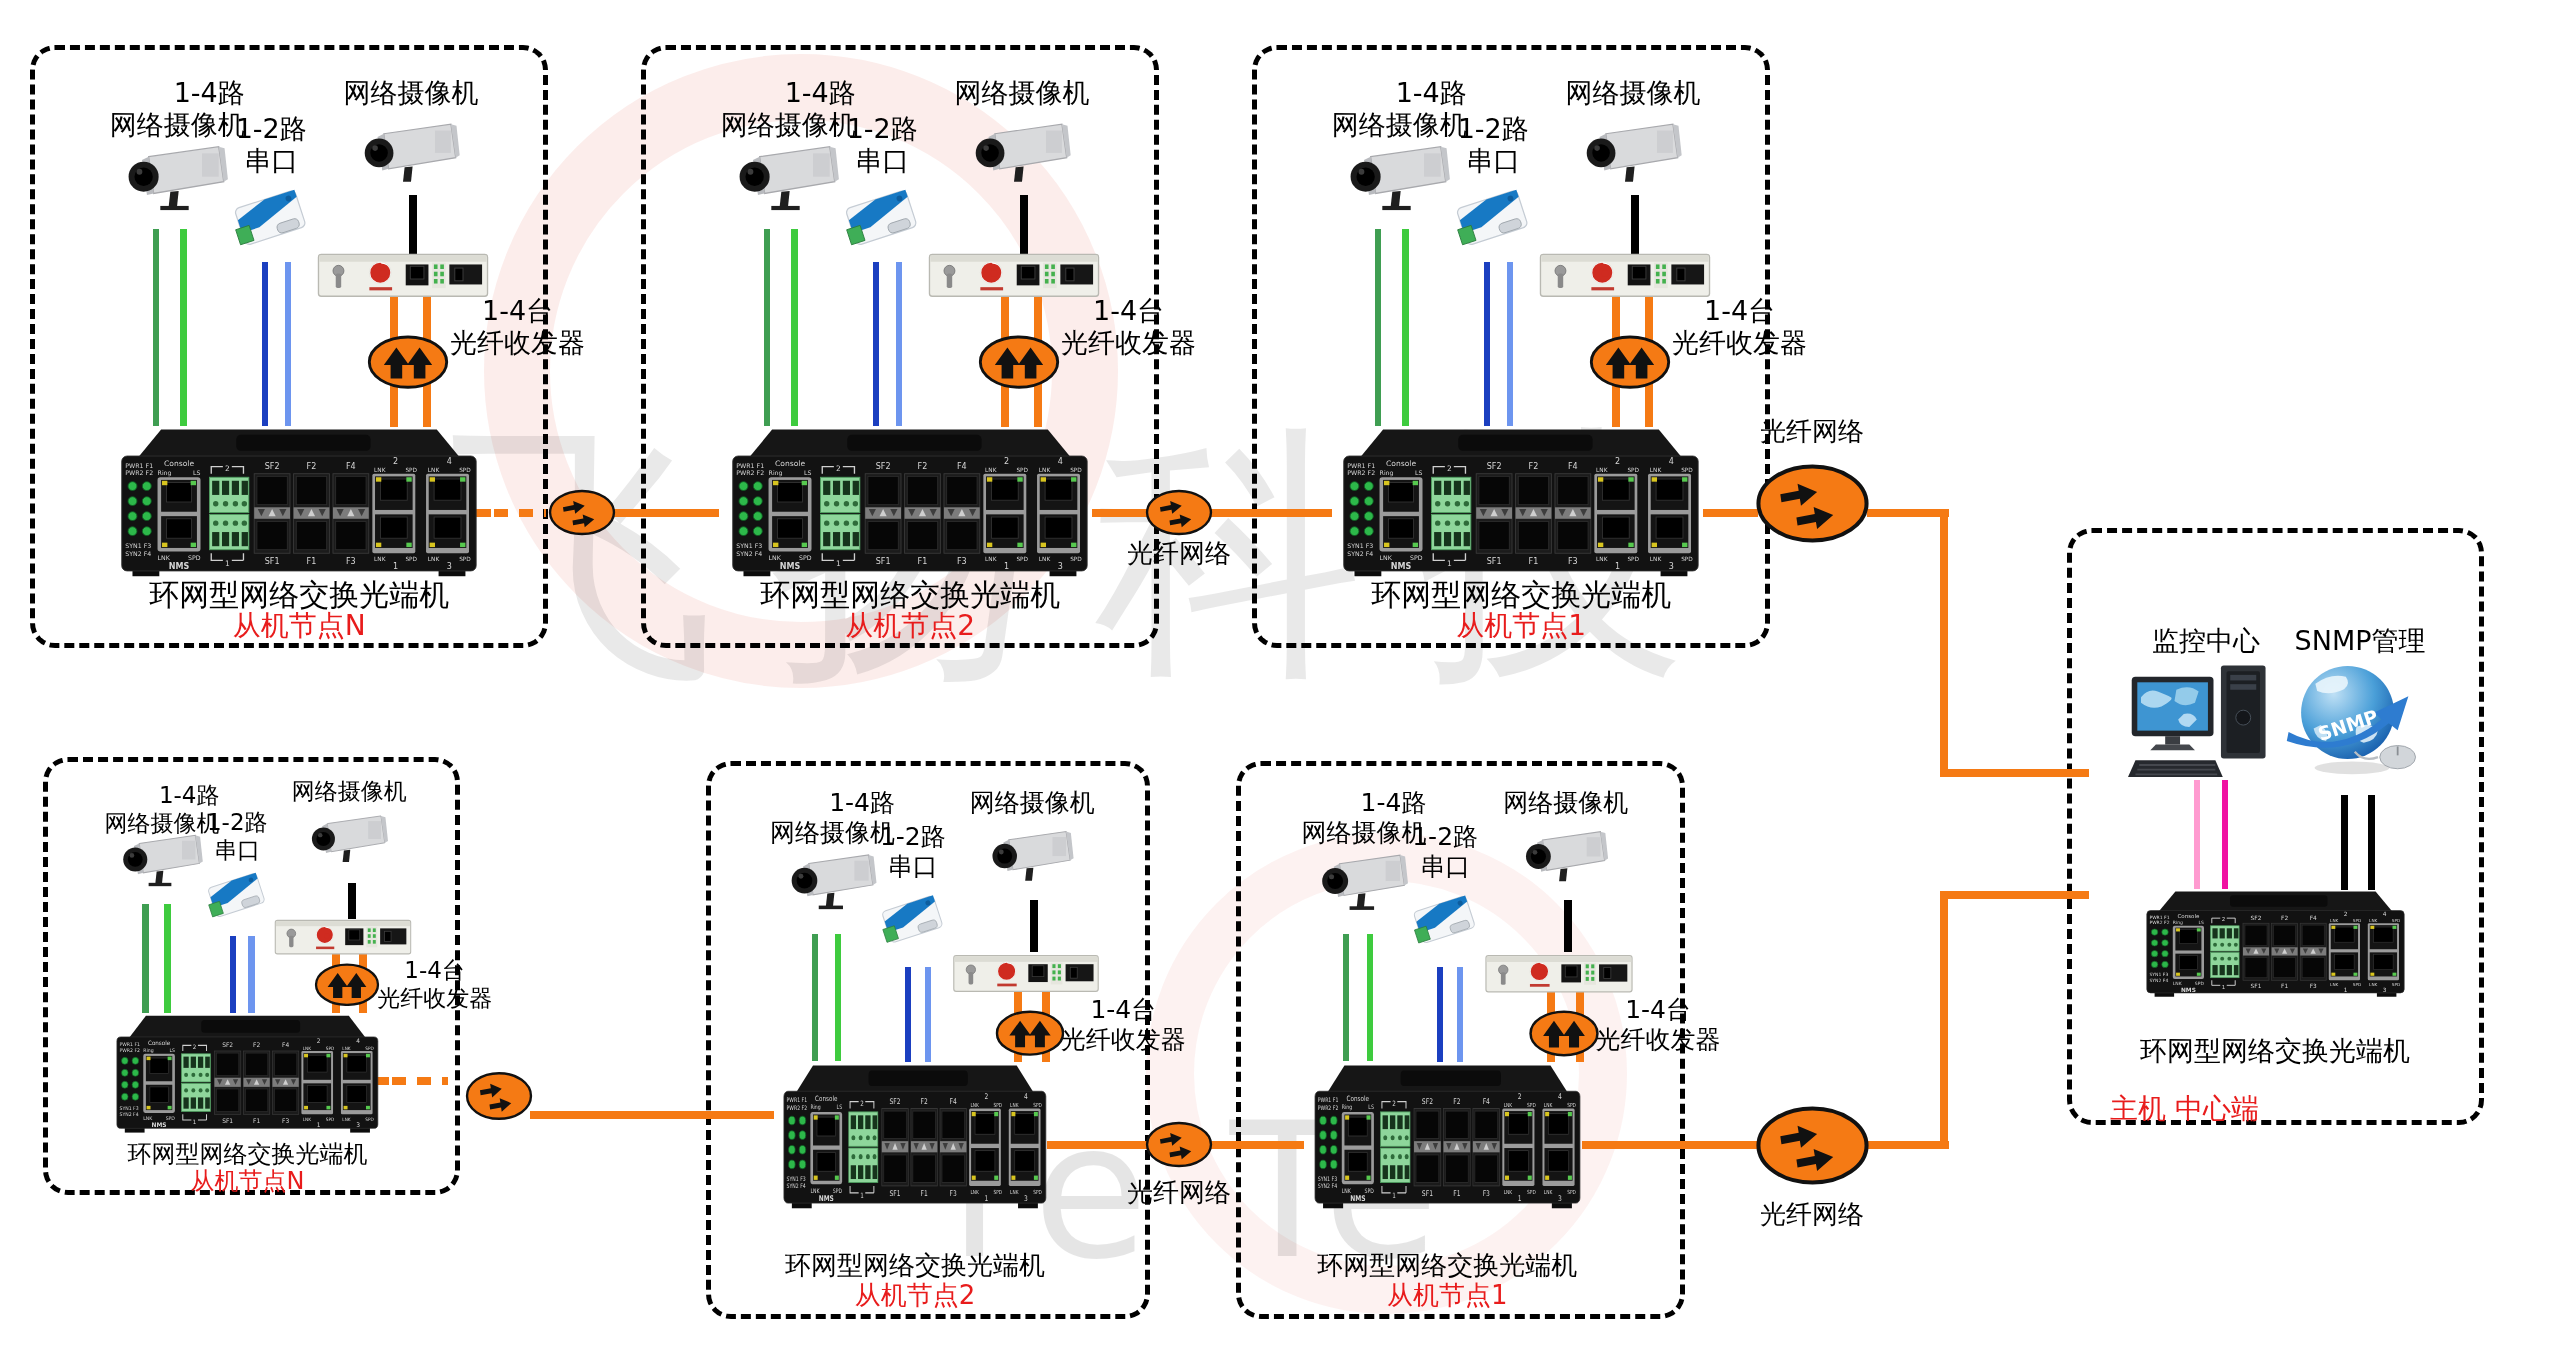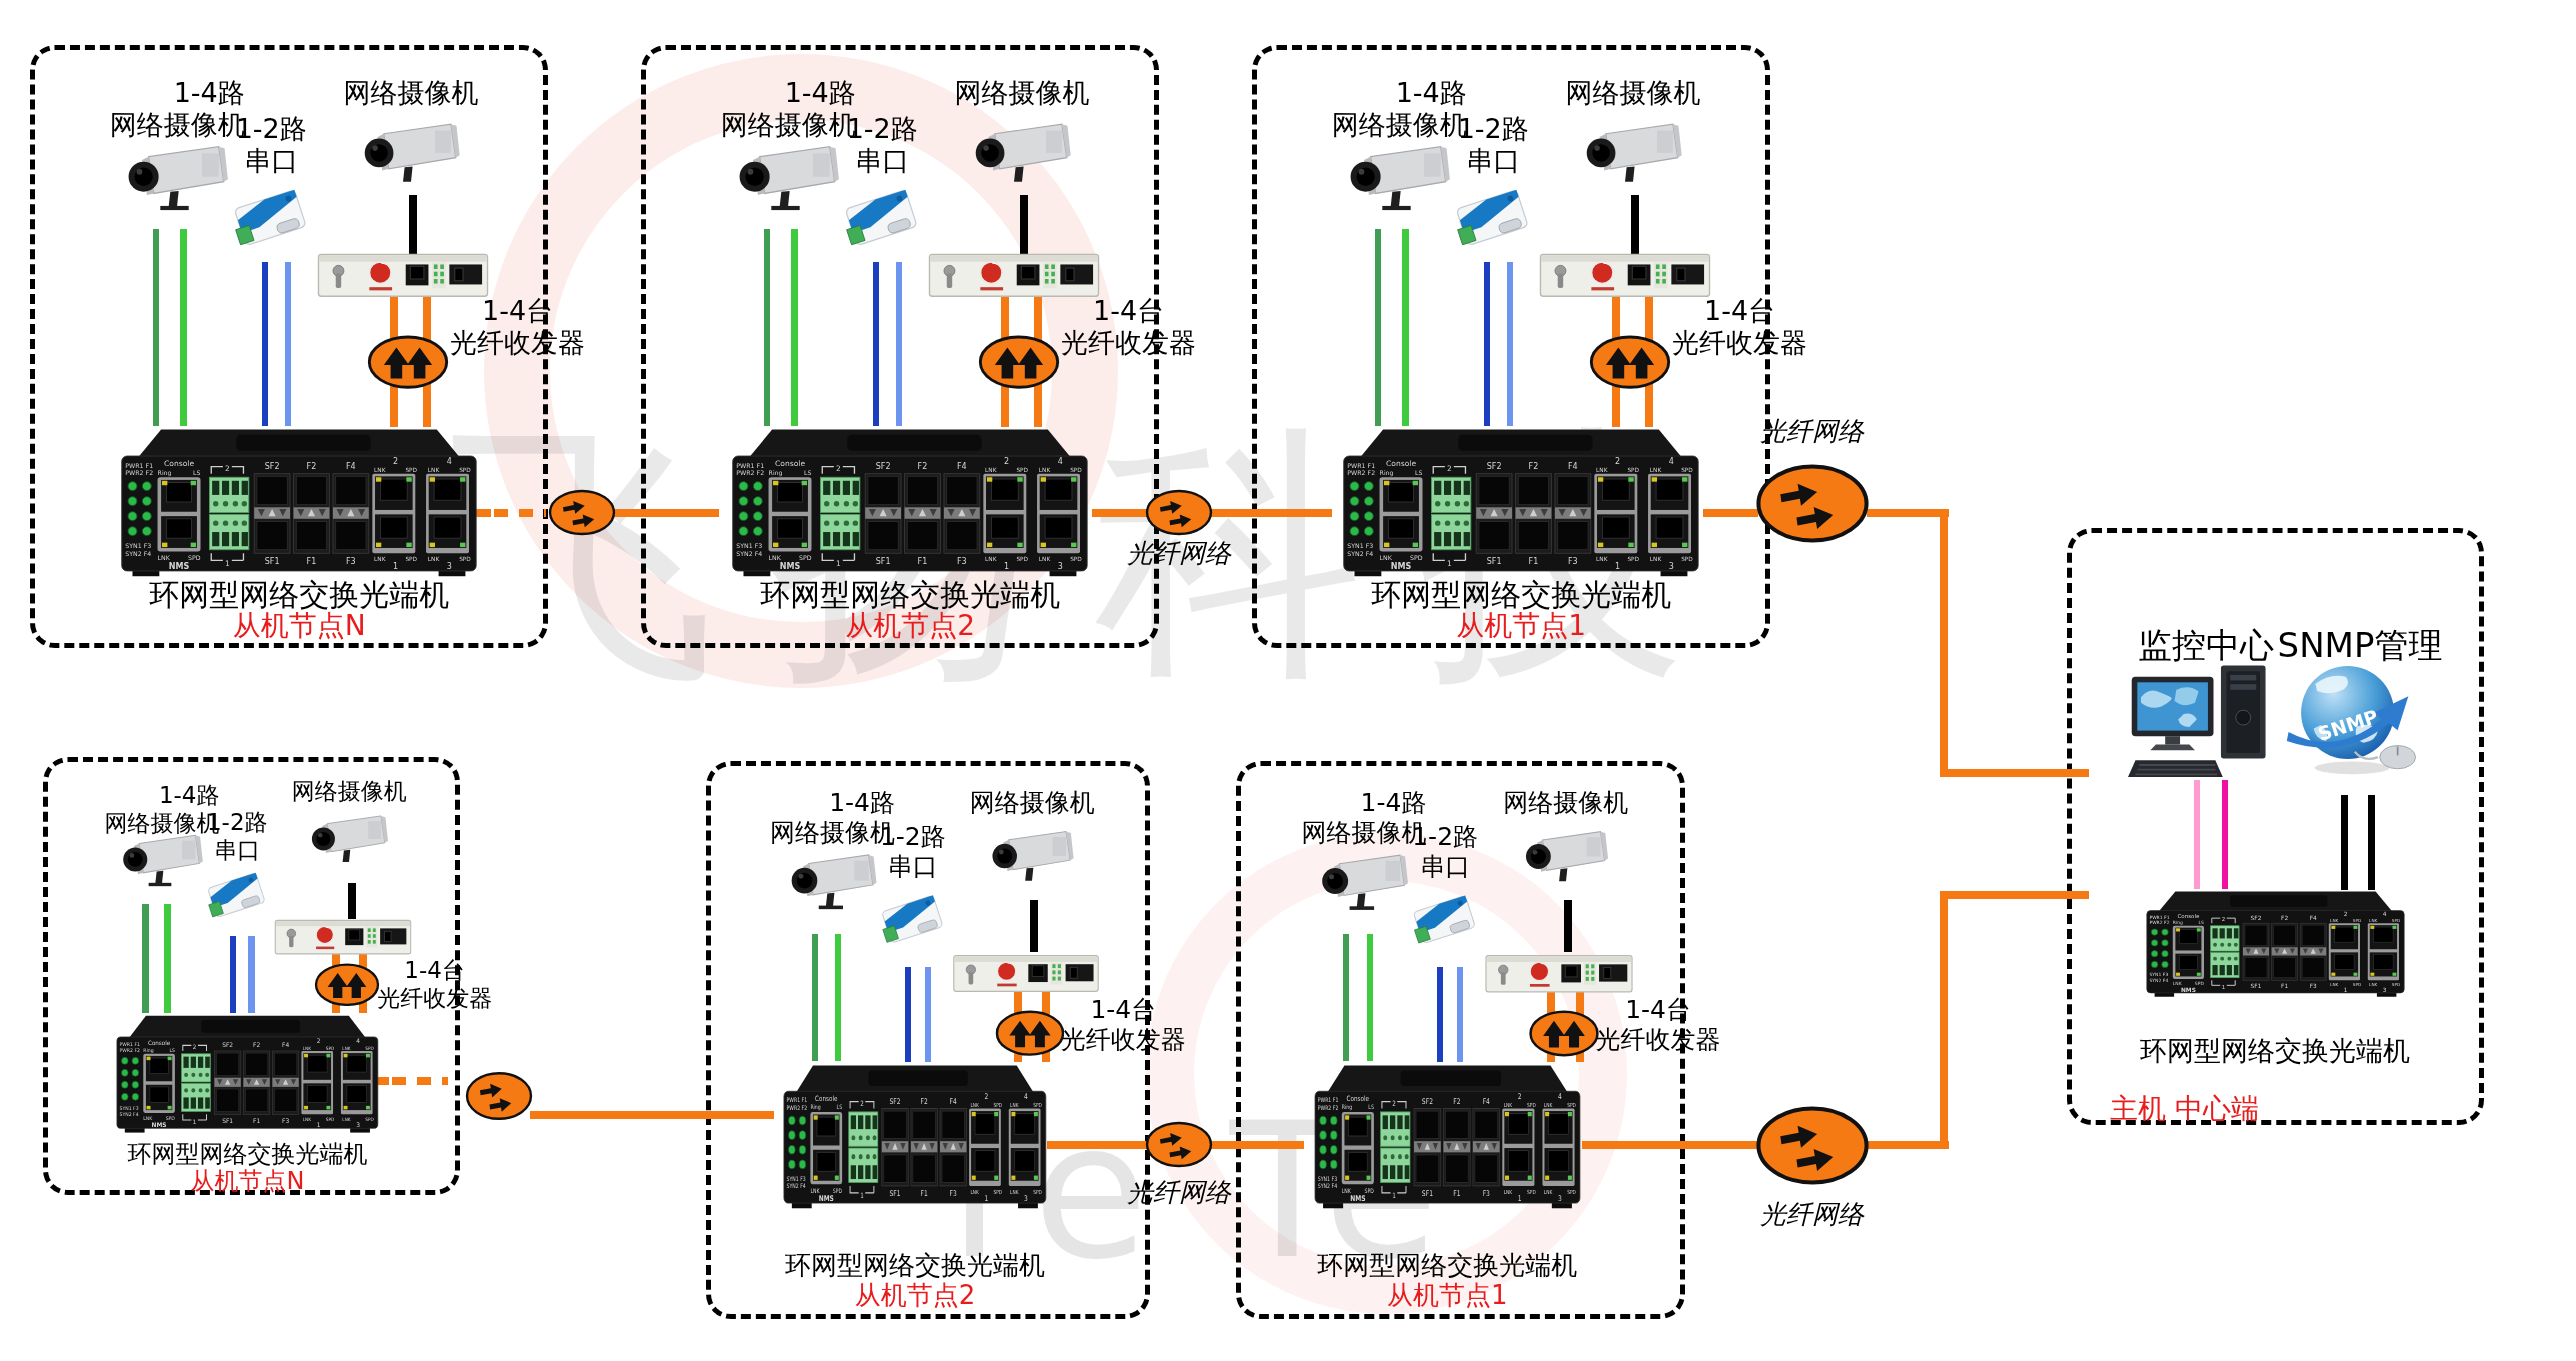--- a/index.html
+++ b/index.html
@@ -64,25 +64,25 @@
     --y-cam1lbl:20px;--y-cam1:64px;--y-serlbl:47px;--y-ser:103px;--y-cam2lbl:16px;--y-cam2:45px;
     --y-black1:121px;--h-black1:36px;--y-tx:154px;--y-txlbl:195px;
     --y-green:142px;--h-green:109px;--y-blue:174px;--h-blue:77px;--y-orange:192px;--h-orange:59px;
     --y-elp:201px;--y-sw:251px;--h-sw:121px;--w-sw:68%;--y-title:378px;--y-node:405px;}
 
   
   .ring{position:absolute;height:8px;background:#F57A14;z-index:2;}
   .ring.dashed{background:repeating-linear-gradient(90deg,#F57A14 0 14.3px,transparent 14.3px 25px);}
   .ring.vert{width:8px;}
   .harrow-slot{position:absolute;z-index:4;}
-  .fiber-lbl{position:absolute;transform:translateX(-50%);font-size:26px;white-space:nowrap;z-index:4;font-style:italic;}
+  .fiber-lbl{position:absolute;transform:translateX(-50%);font-size:26px;white-space:nowrap;z-index:4;}
 
   
   #master{left:2067px;top:528px;width:407px;height:587px;}
-  .m-lbl{font-size:34px;transform:translateX(-50%);white-space:nowrap;}
+  .m-lbl{font-size:27px;transform:translateX(-50%);white-space:nowrap;}
   .m-title{font-size:27px;transform:translateX(-50%);white-space:nowrap;z-index:5;}
   .m-node{font-size:28px;color:#E81C1C;white-space:nowrap;z-index:5;}
   .mcable{position:absolute;width:6.3px;z-index:1;}
 
   
   .swtext{fill:#d6d6d6;font-family:"DejaVu Sans",sans-serif;}
   .t6{font-size:6.5px;}.t7{font-size:7px;}.t8{font-size:8.5px;}.t9{font-size:9px;}
   .mid{text-anchor:middle;}.end{text-anchor:end;}.bold{font-weight:bold;}
 </style>
 </head>

